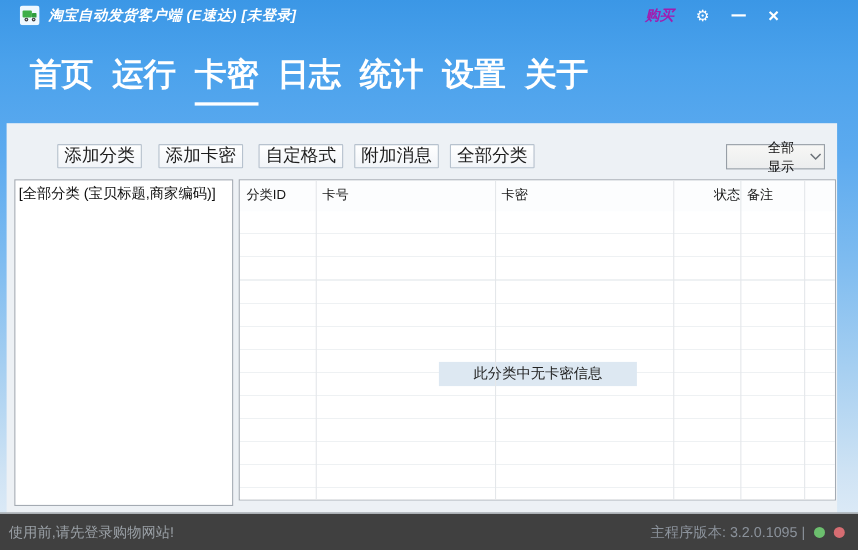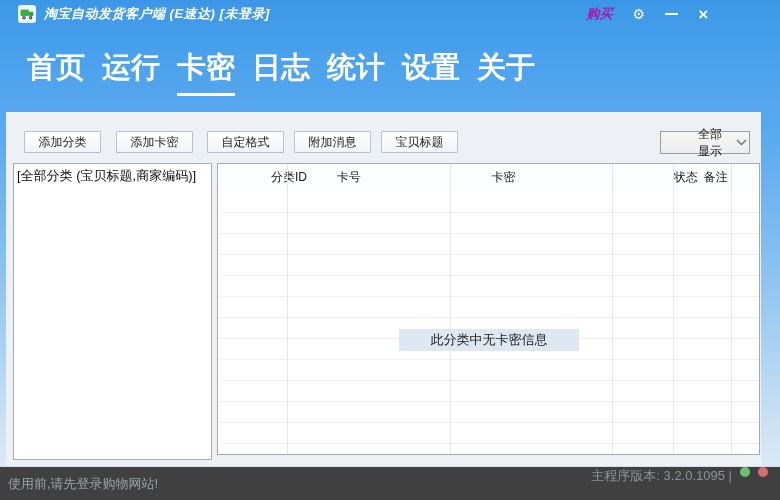--- a/index.html
+++ b/index.html
@@ -21,49 +21,50 @@
   
   .nav { position:absolute; left:27px; top:48px; display:flex; gap:17px; }
   .nav-item { color:#ffffff; font-size:29px; font-weight:bold; letter-spacing:0px; padding-bottom:5px; cursor:pointer; white-space:nowrap; }
   .nav-item.active { border-bottom:3px solid #ffffff; }
   
   .content { position:absolute; left:6px; top:112px; width:755px; height:354px; background:#edf1f5; }
   .toolbar-btn {
     position:absolute; top:19px; height:22px; width:77px;
     background:linear-gradient(180deg,#ffffff,#f1f4f8);
     border:1px solid #b7c2ce; border-radius:1px;
-    font-size:12px; color:#1c1c1c; text-align:center; line-height:20px; cursor:pointer;
+    font-size:16px; color:#1c1c1c; text-align:center; line-height:20px; cursor:pointer;
     font-family:"Liberation Sans","DejaVu Sans",sans-serif;
+    margin-left:28px;
   }
   .btn-0{left:18px;} .btn-1{left:110px;} .btn-2{left:201px;} .btn-3{left:288px;} .btn-4{left:375px;}
   .filter-select {
     position:absolute; left:654px; top:19px; width:90px; height:23px;
     background:linear-gradient(180deg,#f7f7f5,#ecedee);
     border:1px solid #979ea6; display:flex; align-items:center; cursor:pointer;
   }
   .filter-value { flex:1; font-size:12px; color:#111; padding-left:5px;margin-left:32px; }
   .filter-chevron { width:16px; height:100%; display:flex; align-items:center; justify-content:center; }
   
   .category-list { position:absolute; left:7px; top:51px; width:199px; height:297px; background:#ffffff; border:1px solid #a4abb3; overflow:hidden; }
   .category-item { font-size:13px; color:#0d0d0d; padding:3px 3px; white-space:nowrap; cursor:pointer; }
   
   .ktable { position:absolute; left:211px; top:51px; width:543px; height:292px; background:#ffffff; border:1px solid #a4abb3; overflow:hidden; }
-  .ktable-header { position:absolute; left:0; top:0; width:100%; height:44px; background:#fcfdfe; border-bottom:1px solid #dfe3e7; display:flex;padding-left:47px; }
+  .ktable-header { position:absolute; left:0; top:0; width:100%; height:44px; background:#fcfdfe; border-bottom:1px solid #dfe3e7; display:flex; }
   .kth { font-size:12px; color:#161616; line-height:27px; padding-left:6px; overflow:hidden; white-space:nowrap; }
   .kth-0{width:69px;} .kth-1{width:163px;} .kth-2{width:162px;} .kth-3{width:61px;text-align:right;} .kth-4{width:58px;} .kth-5{flex:1;}
   .ktable-body { position:absolute; left:0; top:28px; width:100%; height:264px;
     background:repeating-linear-gradient(180deg,#ffffff 0px,#ffffff 20px,#eef1f3 20px,#eef1f3 21px); }
   .vline { position:absolute; top:0; bottom:0; width:1px; background:#e4e7ea; }
   .vl-0{left:69px;} .vl-1{left:232px;} .vl-2{left:394px;} .vl-3{left:455px;} .vl-4{left:513px;}
   .empty-msg { position:absolute; left:181px; top:137px; width:180px; height:22px; background:#dde8f2;
     font-size:13px; color:#222; text-align:center; line-height:22px; }
   
   .statusbar { position:absolute; left:0; top:466px; width:780px; height:34px; background:#404040; border-top:1px solid #d9e0e7; }
   .status-msg { position:absolute; left:8px; top:0; line-height:33px; font-size:13px; color:#9aa0a6; }
-  .version-area { position:absolute; right:12px; top:0; height:33px; display:flex; gap:8px; }
+  .version-area { position:absolute; right:12px; top:0; height:33px; display:flex; align-items:center; gap:8px; }
   .version-text { font-size:13px; color:#8b929b; }
   .dot { width:10px; height:10px; border-radius:50%; }
   .dot-green { background:#6cbf6e; }
   .dot-red { background:#d66d72; }
 </style>
 </head>
 <body>
 
 <div class="titlebar">
   <svg class="app-icon" viewBox="0 0 18 18">
@@ -93,21 +94,21 @@
   <span class="nav-item">设置</span>
   <span class="nav-item">关于</span>
 </div>
 
 <div class="content">
 
   <button class="toolbar-btn btn-0">添加分类</button>
   <button class="toolbar-btn btn-1">添加卡密</button>
   <button class="toolbar-btn btn-2">自定格式</button>
   <button class="toolbar-btn btn-3">附加消息</button>
-  <button class="toolbar-btn btn-4">宝贝标题</button>
+  <button class="toolbar-btn btn-4">全部分类</button>
 
   <div class="filter-select">
     <span class="filter-value">全部显示</span>
     <span class="filter-chevron">
       <svg width="11" height="7" viewBox="0 0 11 7">
           <path d="M1 1 L5.5 5.5 L10 1" fill="none" stroke="#6b7178" stroke-width="1.4"></path>
         </svg>
     </span>
   </div>
 

